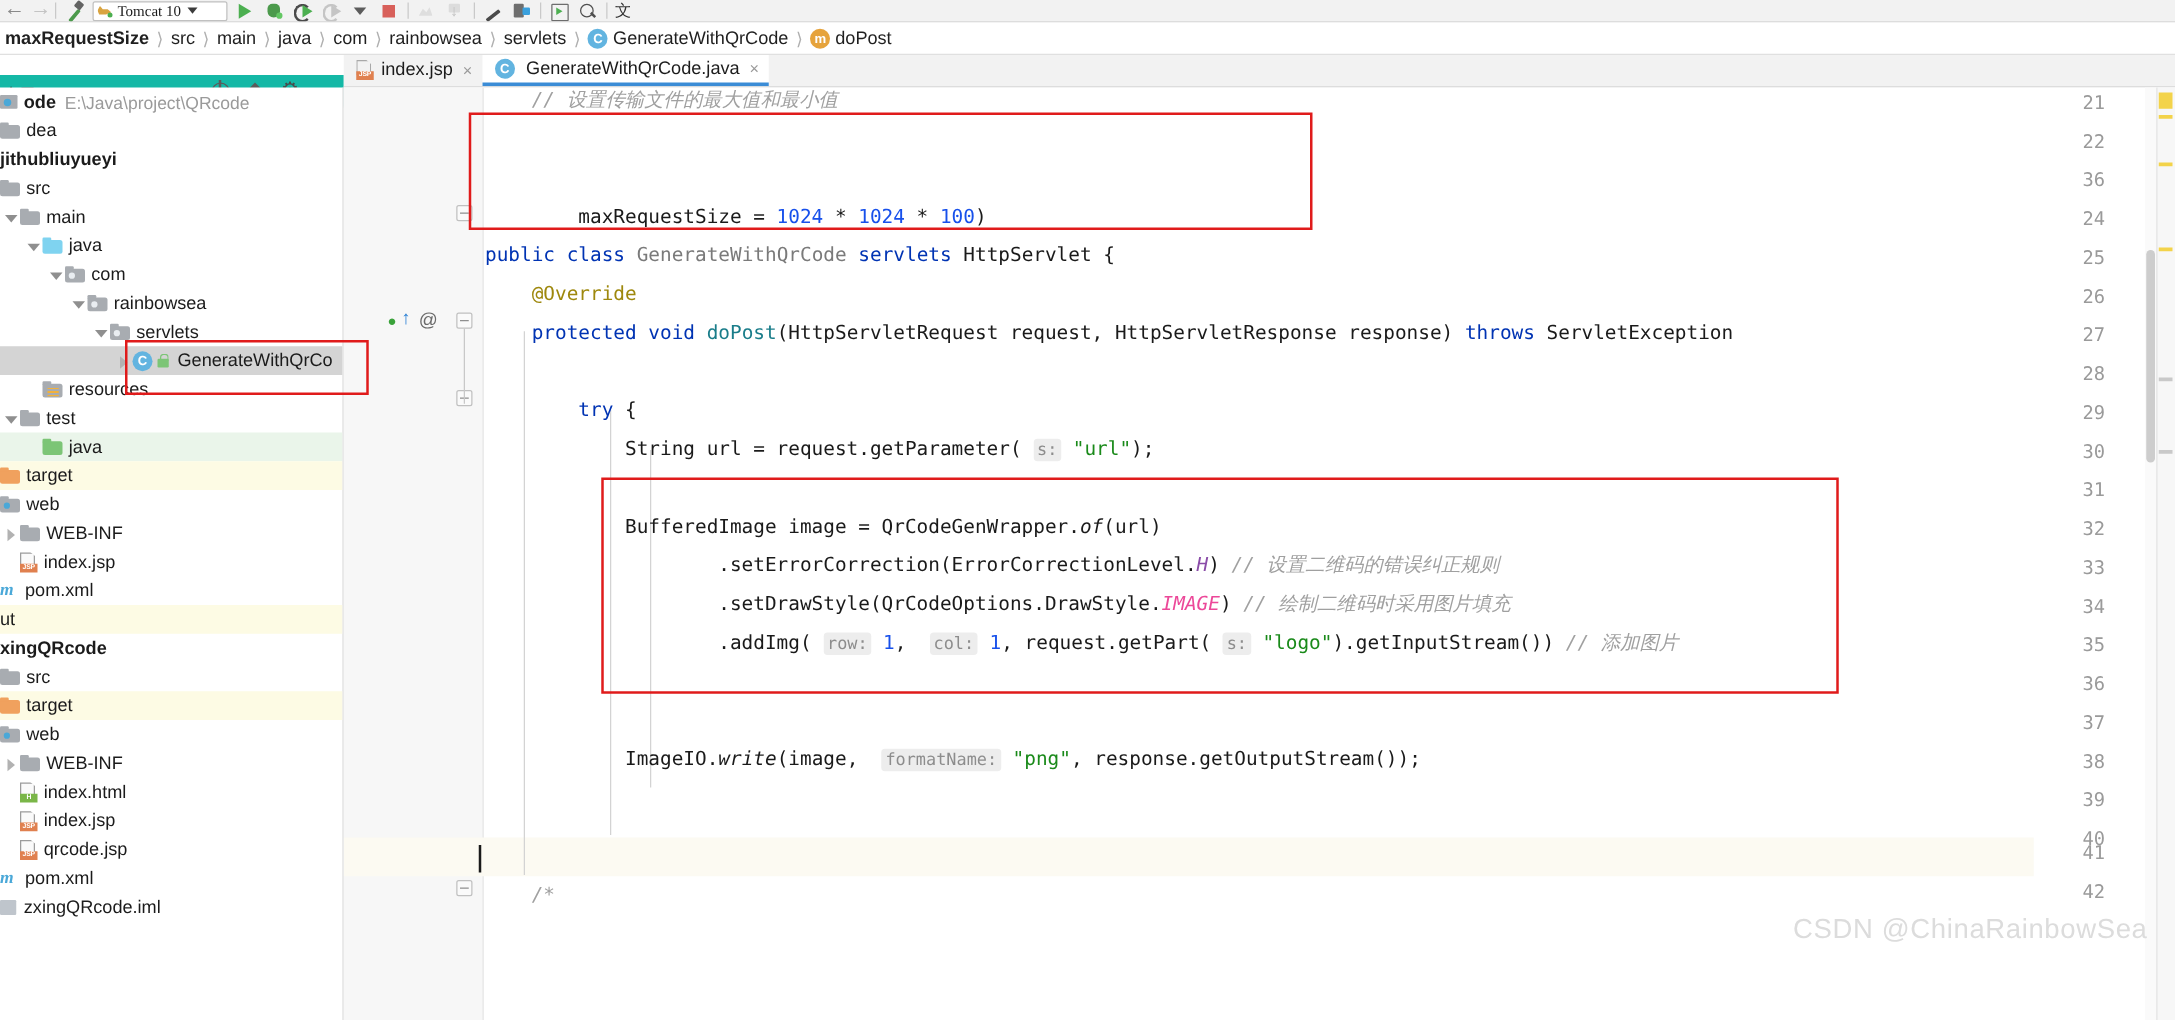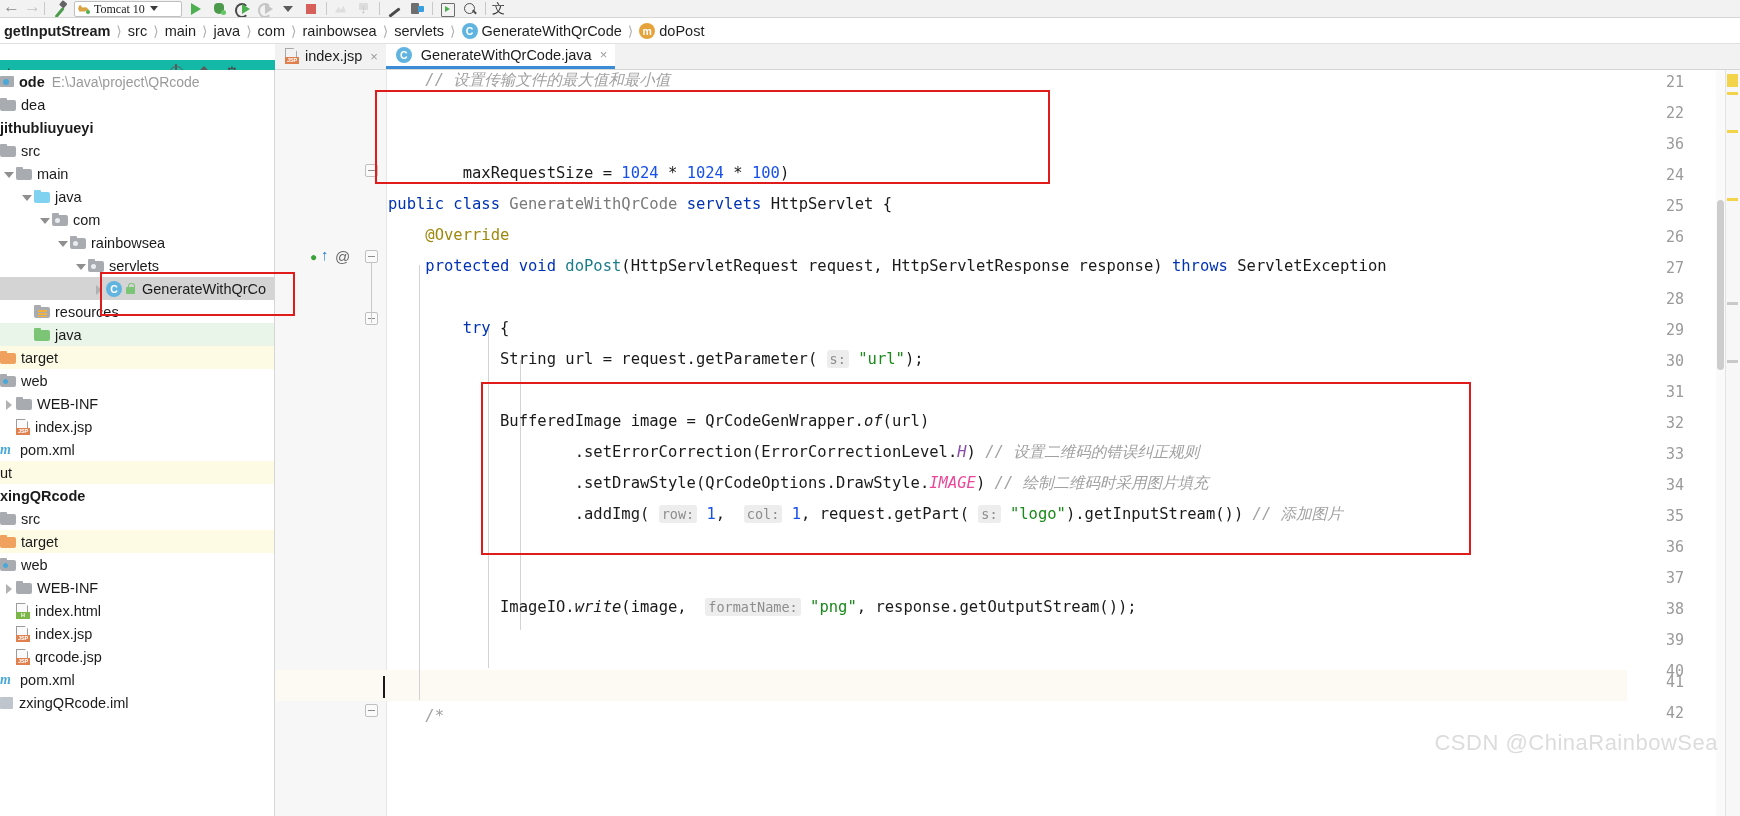--- a/index.html
+++ b/index.html
@@ -399,21 +399,21 @@
     <div class="tb-ico layers"></div>
     <div class="tb-sep"></div>
     <div class="tb-ico boxplay"></div>
     <div class="tb-ico search-ico"></div>
     <div class="tb-sep"></div>
     <div class="tb-ico trans-ico">文<span class="a">A</span></div>
   </div>
 
   <div class="breadcrumb">
     <div class="crumb bold">
-      <span>getInputStream</span>
+      <span>maxRequestSize</span>
     </div>
     <span class="crumb-sep">⟩</span>
     <div class="crumb">
       <span>src</span>
     </div>
     <span class="crumb-sep">⟩</span>
     <div class="crumb">
       <span>main</span>
     </div>
     <span class="crumb-sep">⟩</span>
@@ -541,20 +541,25 @@
       <span>GenerateWithQrCo</span>
     </div>
 
     <div class="row" style="padding-left:34px">
       <span class="folder">
           <span class="lines"></span>
         </span>
       <span>resources</span>
     </div>
 
+    <div class="row" style="padding-left:2px">
+      <span class="twisty open"></span>
+      <span class="folder"></span>
+      <span>test</span>
+    </div>
 
     <div class="row hl-green" style="padding-left:34px">
       <span class="folder green"></span>
       <span>java</span>
     </div>
 
     <div class="row hl-yellow" style="padding-left:0px">
       <span class="folder orange"></span>
       <span>target</span>
     </div>

